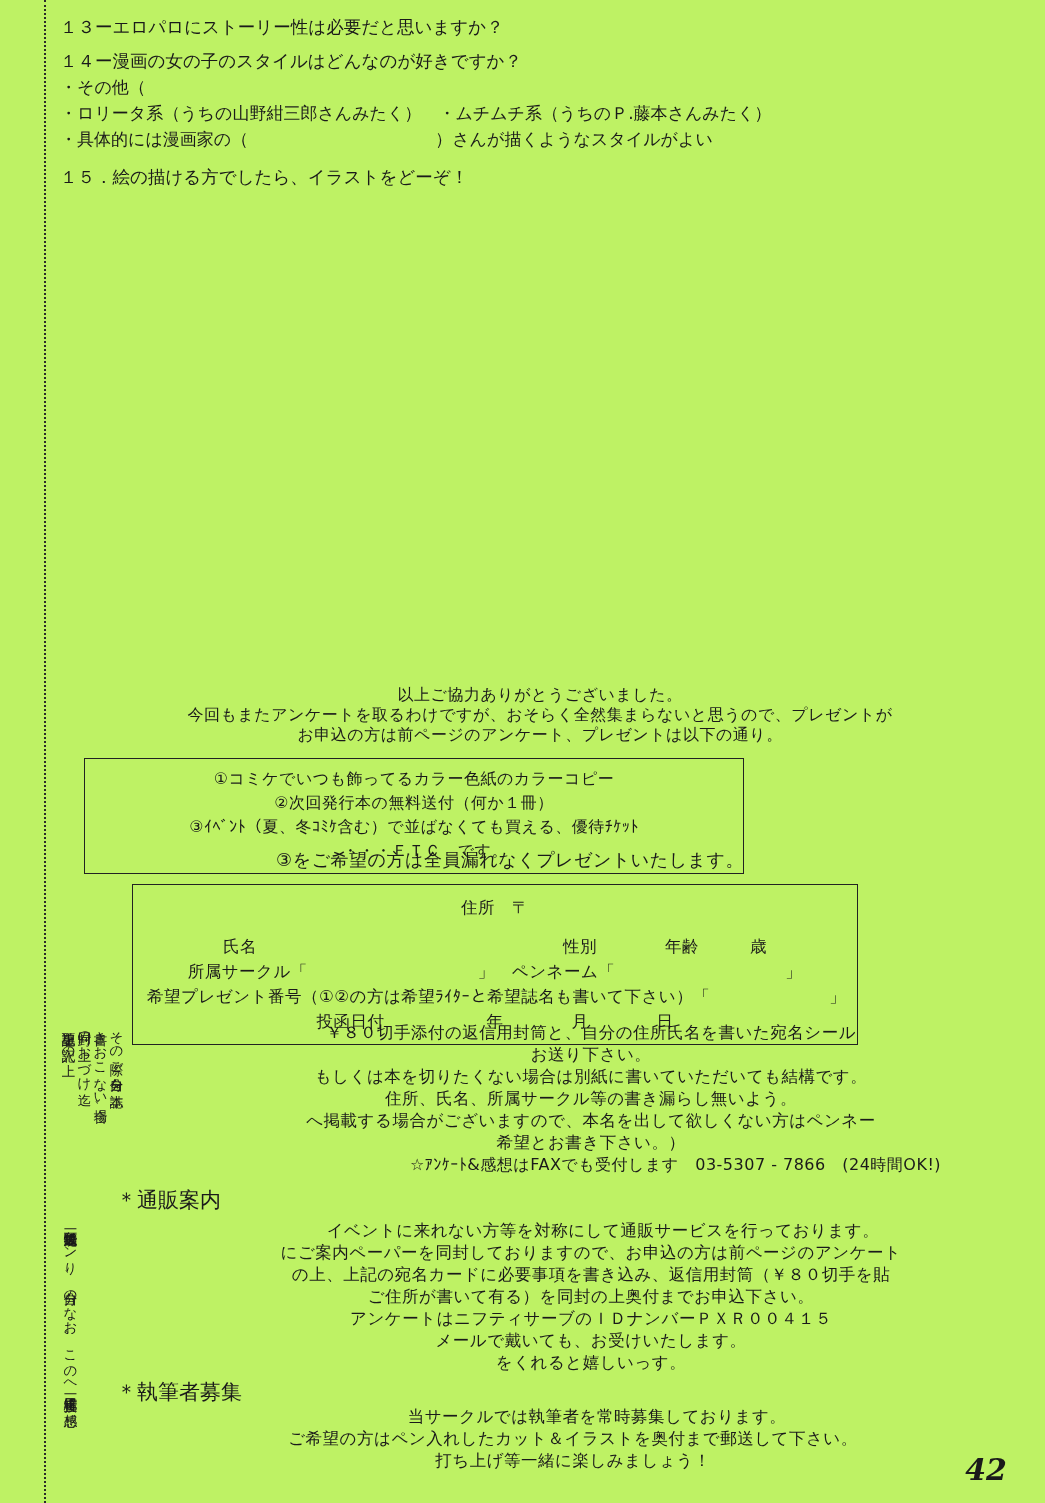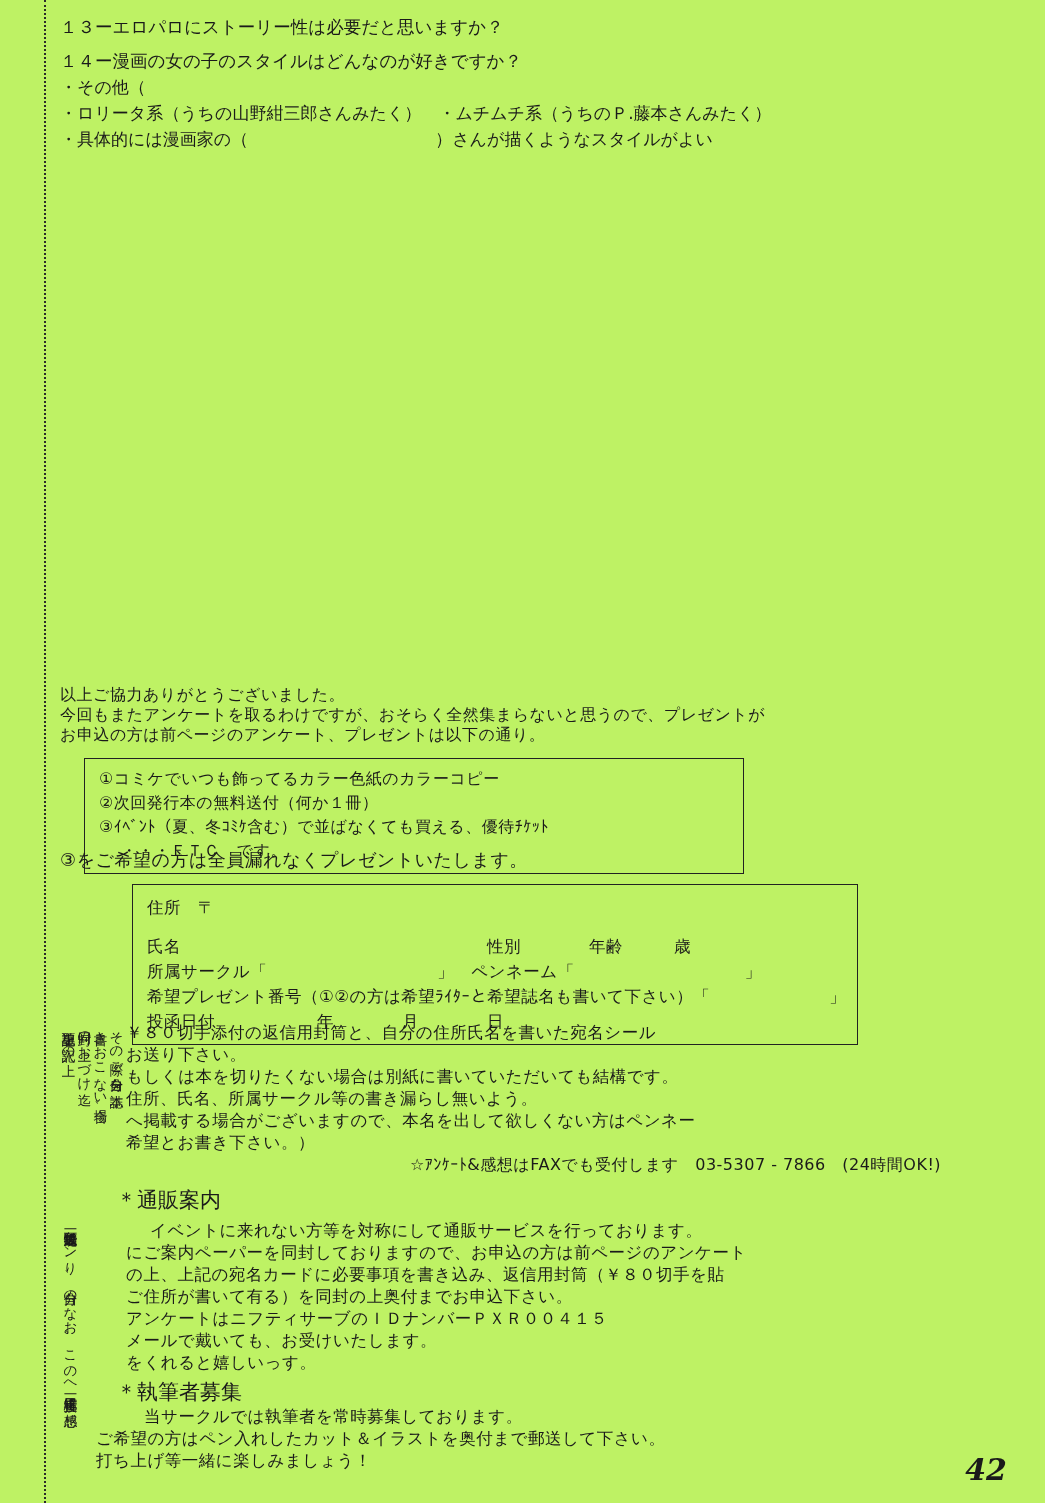--- a/index.html
+++ b/index.html
@@ -33,20 +33,21 @@
     position: absolute;
     left: 60px;
     top: 0;
     width: 960px;
   }
   .ln {
     font-size: 17px;
     line-height: 25px;
     white-space: pre;
     letter-spacing: 0.5px;
+    text-align: center;
   }
   .block {
     position: absolute;
   }
   
   #q-block { top: 14px; left: 0; width: 960px; }
   .q-title { font-size: 17.5px; line-height: 26px; white-space: pre; }
   .q-opts { font-size: 17px; line-height: 26px; white-space: pre; }
 
   
@@ -172,20 +173,21 @@
   <div class="binding"></div>
 
   <div class="content">
 
     <div class="block" id="q-block">
       <div class="q-title">１３ーエロパロにストーリー性は必要だと思いますか？</div>
       <div class="q-title" style="margin-top:8px;">１４ー漫画の女の子のスタイルはどんなのが好きですか？</div>
       <div class="q-opts">・その他（</div>
       <div class="q-opts">・ロリータ系（うちの山野紺三郎さんみたく）　・ムチムチ系（うちのＰ.藤本さんみたく）</div>
       <div class="q-opts">・具体的には漫画家の（　　　　　　　　　　　）さんが描くようなスタイルがよい</div>
+      <div class="q-title" style="margin-top:12px;">１５．絵の描ける方でしたら、イラストをどーぞ！</div>
     </div>
 
     <div class="block" id="blank-area"></div>
 
     <div class="block" id="thanks">
       <div class="ln">以上ご協力ありがとうございました。</div>
       <div class="ln">今回もまたアンケートを取るわけですが、おそらく全然集まらないと思うので、プレゼントが</div>
       <div class="ln">お申込の方は前ページのアンケート、プレゼントは以下の通り。</div>
     </div>
 

